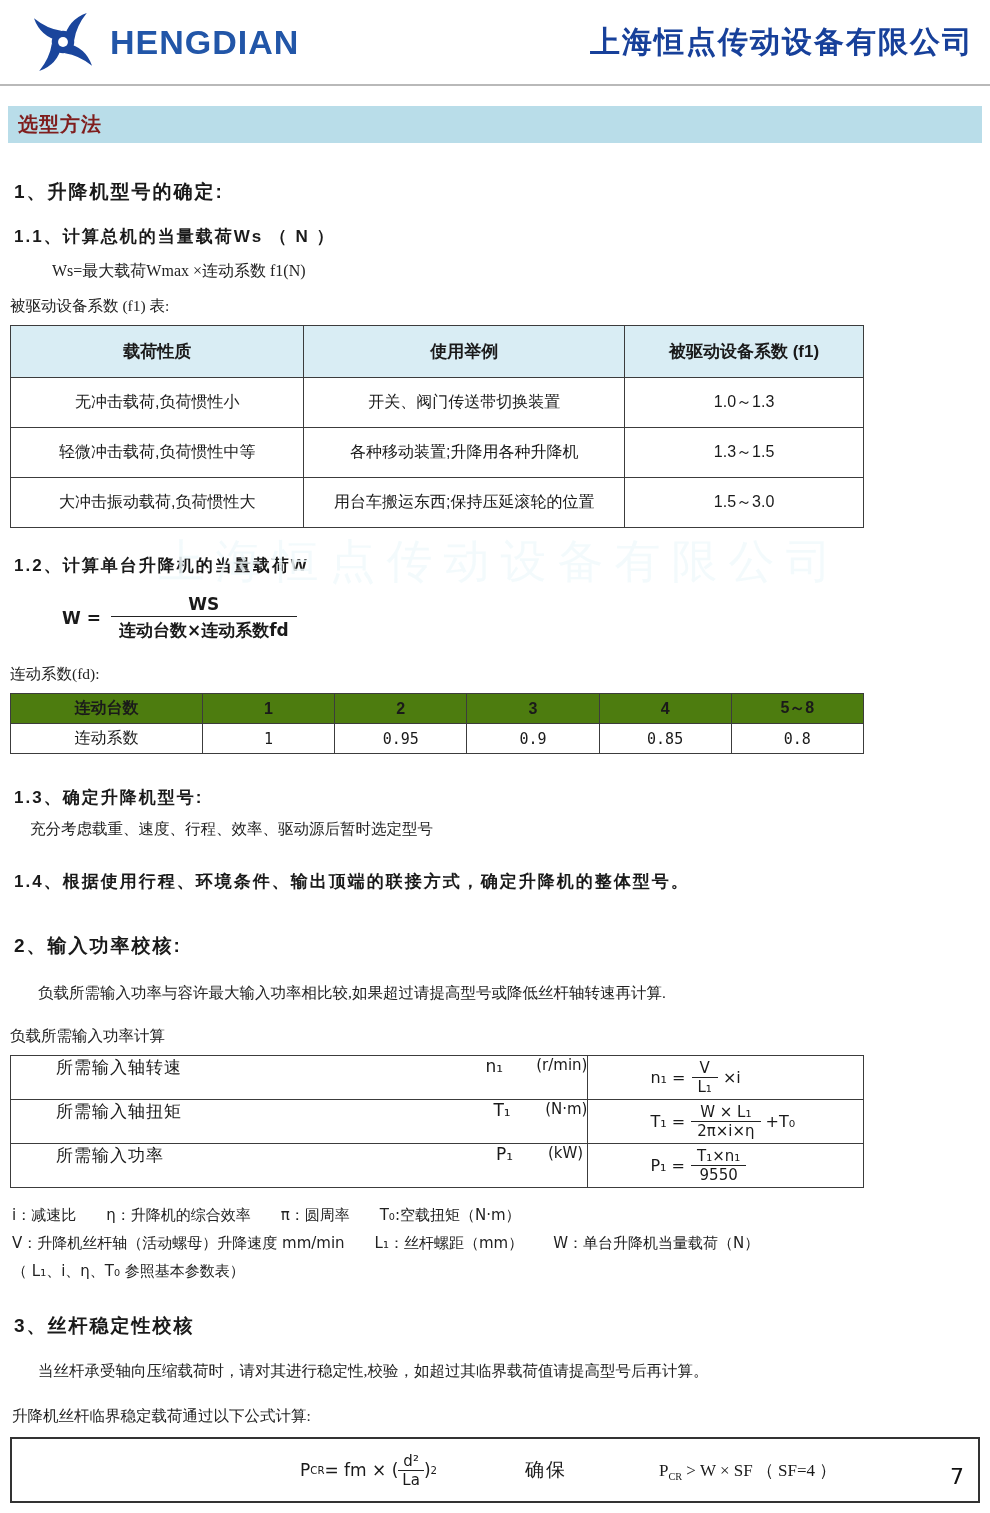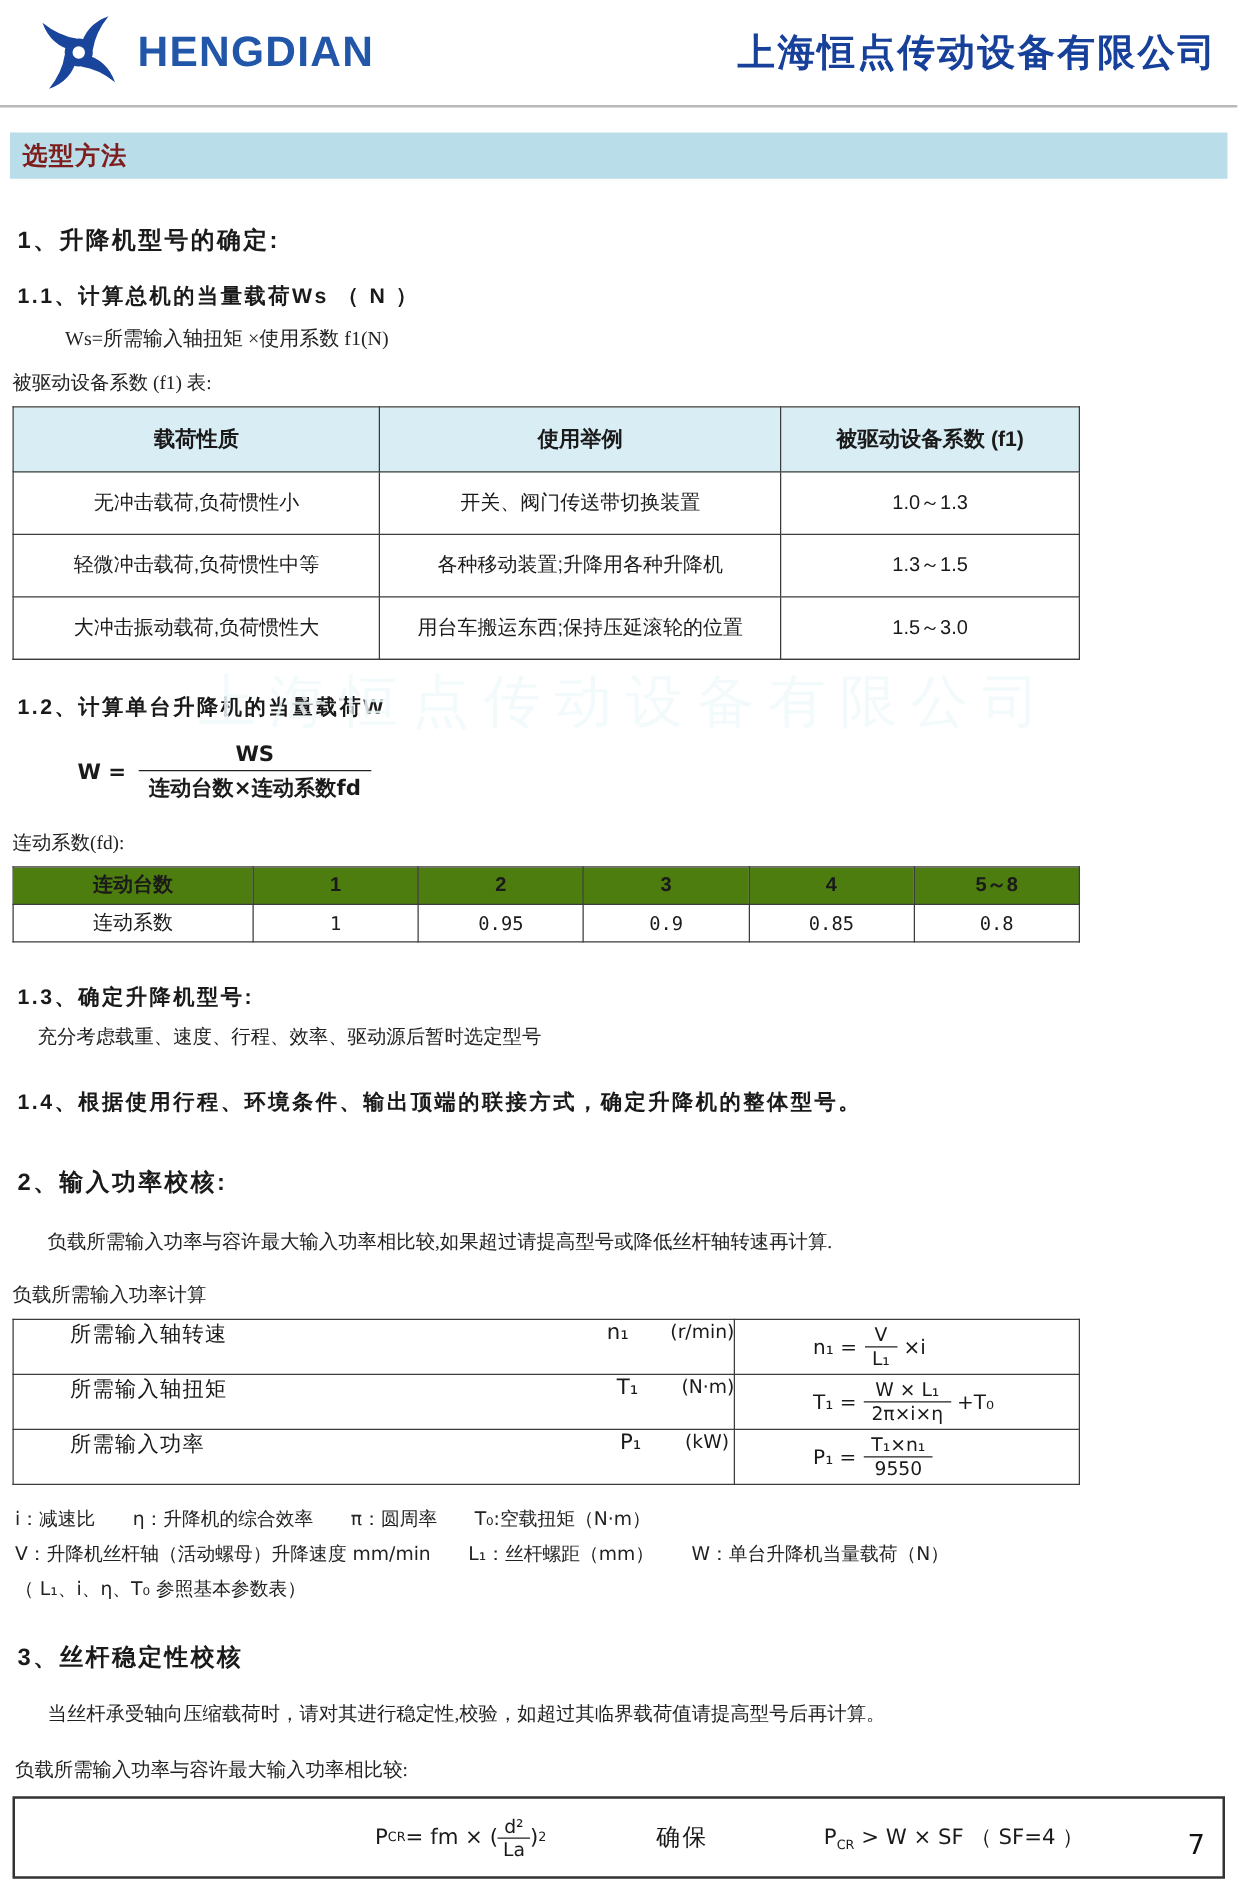--- a/index.html
+++ b/index.html
@@ -74,21 +74,21 @@
   .notes { margin:14px 0 0 12px; font-size:15px; line-height:1.85;
            font-family:"DejaVu Sans", sans-serif; color:#222; }
   
   .pcr-box {
     margin:10px 10px 0 10px; width:970px; height:66px; border:2px solid #333;
     display:flex; align-items:center; font-family:"DejaVu Sans", sans-serif; font-size:17px;
   }
   .pcr-box .f1 { margin-left:288px; display:flex; align-items:center; }
   .pcr-box .mid { margin-left:88px; font-family:"Liberation Sans",sans-serif;
                   font-size:19px; letter-spacing:2px; }
-  .pcr-box .f2 { margin-left:92px; }
+  .pcr-box .f2 { margin-left:92px;font-family:Liberation Serif, serif; }
   sub { font-size:.6em; }
   sup { font-size:.6em; }
   .pcr-box .frac .fn, .pcr-box .frac .fd { padding:0 4px; font-size:15px; }
   .pageno { position:absolute; right:26px; bottom:24px; font-size:22px;
             font-family:"DejaVu Sans", sans-serif; color:#111; }
 </style>
 </head>
 <body>
 
 <div class="page">
@@ -109,21 +109,21 @@
     </div>
     <div class="company">上海恒点传动设备有限公司</div>
   </div>
 
   <div class="sec-bar">
     <span>选型方法</span>
   </div>
 
   <div class="h-big">1、升降机型号的确定:</div>
   <div class="h-sub">1.1、计算总机的当量载荷Ws （ N ）</div>
-  <div class="ws-line t-serif">Ws=所需输入轴扭矩 ×使用系数 f1(N)</div>
+  <div class="ws-line t-serif">Ws=最大载荷Wmax ×连动系数 f1(N)</div>
   <div class="cap t-serif">被驱动设备系数 (f1) 表:</div>
 
   <table class="tbl1">
     <colgroup>
         <col style="width:34.4%">
         <col style="width:37.6%">
         <col style="width:28%">
       </colgroup>
     <tbody>
         <tr>
@@ -266,21 +266,21 @@
     </table>
 
   <div class="notes">
     <div>i：减速比　　η：升降机的综合效率　　π：圆周率　　T₀:空载扭矩（N·m）</div>
     <div>V：升降机丝杆轴（活动螺母）升降速度 mm/min　　L₁：丝杆螺距（mm）　　W：单台升降机当量载荷（N）</div>
     <div>（ L₁、i、η、T₀ 参照基本参数表）</div>
   </div>
 
   <div class="h-big" style="margin-top:28px;">3、丝杆稳定性校核</div>
   <div class="t-serif" style="margin:22px 0 0 38px;">当丝杆承受轴向压缩载荷时，请对其进行稳定性,校验，如超过其临界载荷值请提高型号后再计算。</div>
-  <div class="t-serif" style="margin:24px 0 0 12px;">负载所需输入功率与容许最大输入功率相比较:</div>
+  <div class="t-serif" style="margin:24px 0 0 12px;">升降机丝杆临界稳定载荷通过以下公式计算:</div>
 
   <div class="pcr-box">
     <div class="f1">
       <span>P</span>
         <sub>CR</sub>
         <span> = fm × (</span>
       <span class="frac">
         <span class="fn">d²</span>
         <span class="fd">La</span>
       </span>

